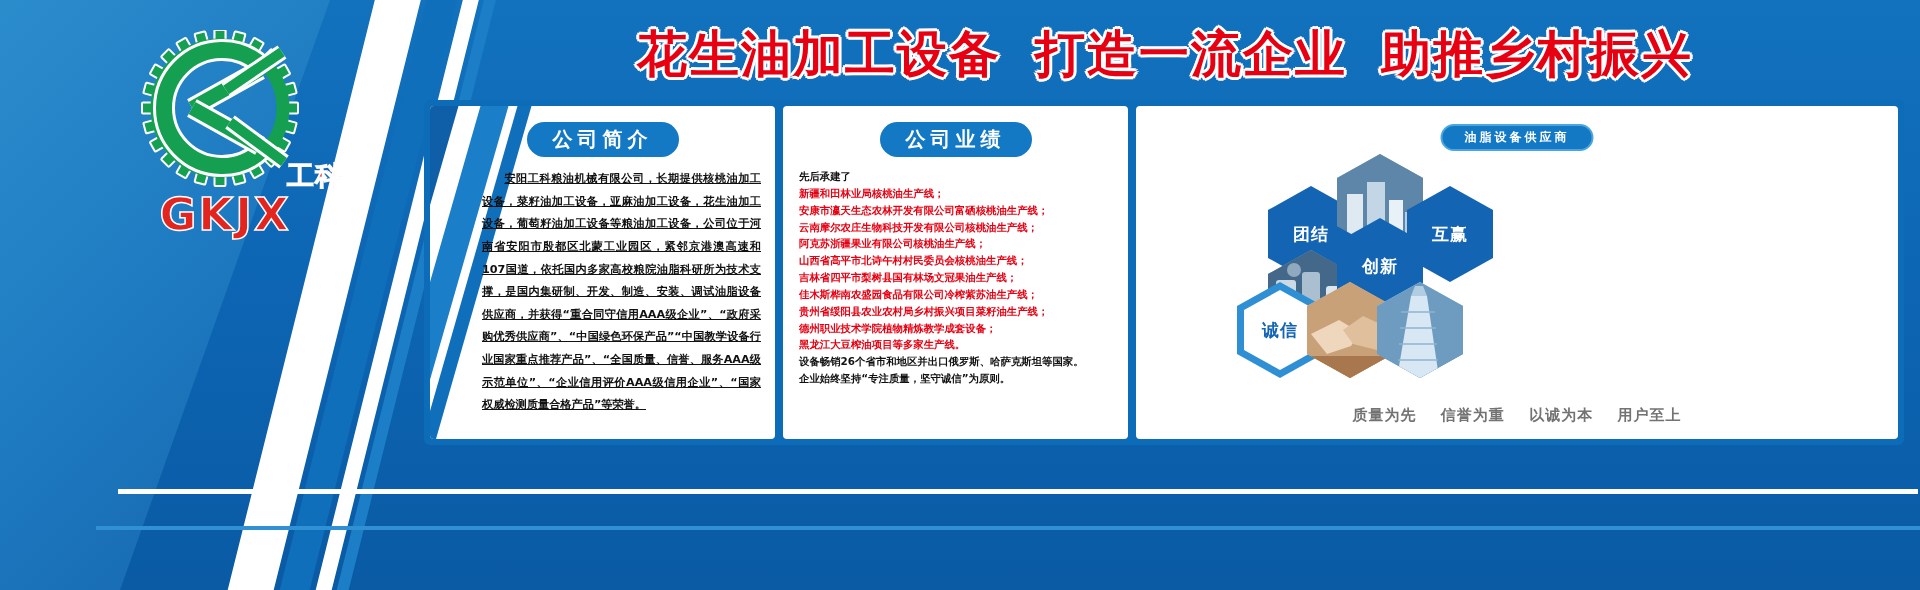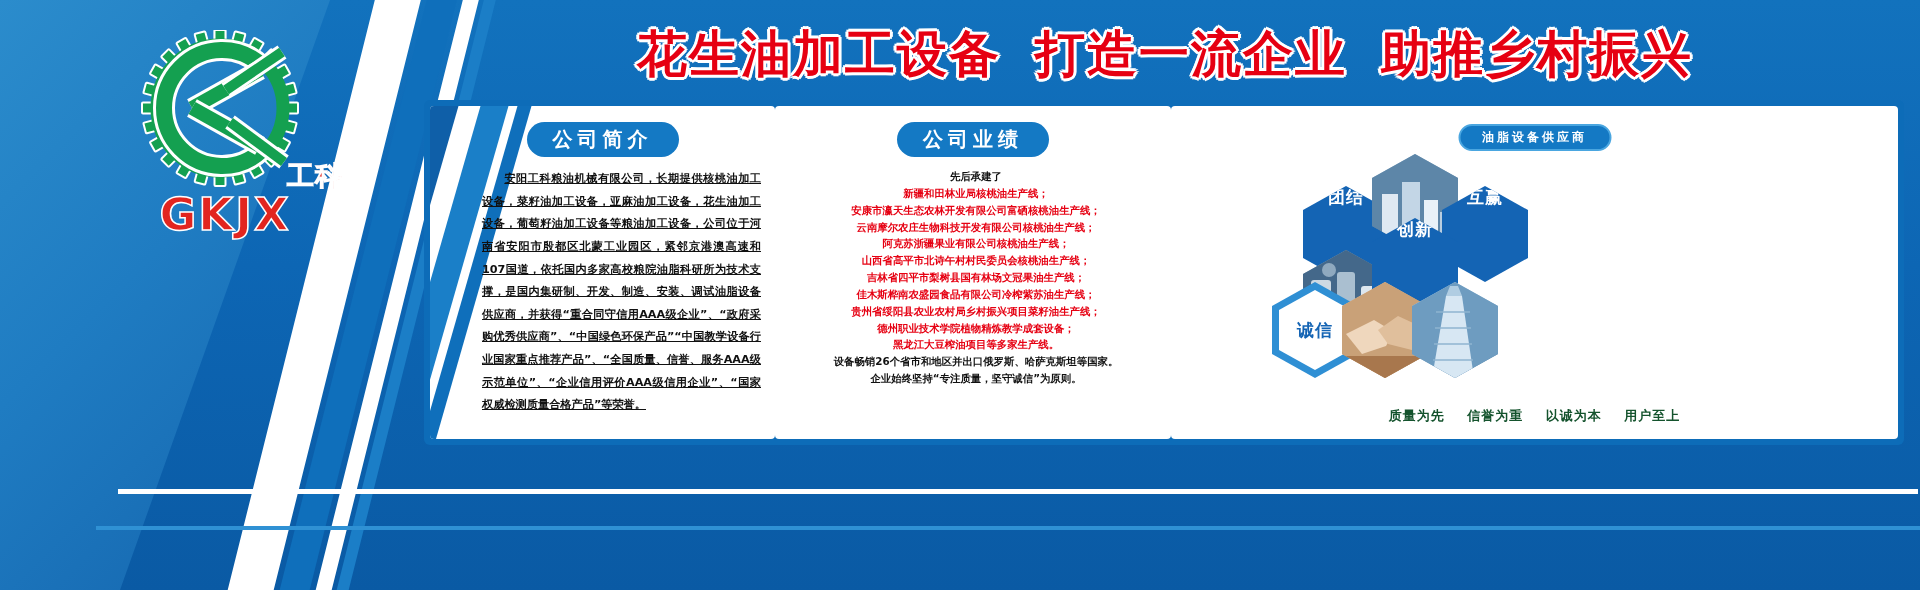--- a/index.html
+++ b/index.html
@@ -66,31 +66,31 @@
   }
   .header-title .gap { display:inline-block; width:34px; }
 
   
   .content-frame {
     position:absolute; left:424px; top:100px; width:1480px; height:345px;
     background:#0d6cb8;
     border-radius:6px;
     padding:6px;
     box-sizing:border-box;
-    display:flex; gap:0;
+    display:flex; gap:8px;
   }
   .panel {
     background:#ffffff;
     border-radius:4px;
     position:relative;
     box-sizing:border-box;
     overflow:hidden;
   }
   .panel-a { width:345px; }
-  .panel-b { width:396px;text-align:center; }
+  .panel-b { width:345px; }
   .panel-c { flex:1; }
 
   
   .ribbon {
     position:absolute; top:-40px; height:460px; transform:skewX(-16deg);
   }
   .rb1 { left:-60px; width:40px; background:#0f5fa8; }
   .rb2 { left:-26px; width:26px; background:#ffffff; }
   .rb3 { left:-4px;  width:28px; background:#1a7fc8; }
   .rb4 { left:26px;  width:10px; background:#ffffff; }
@@ -133,21 +133,21 @@
     padding:3px 22px;
     font-size:12px; font-weight:bold; letter-spacing:3px;
     font-family:"DejaVu Sans","Liberation Sans",sans-serif;
     white-space:nowrap;
   }
   .hexwrap { position:absolute; left:0; top:52px; width:100%; height:215px; }
   .hex {
     position:absolute;
     width:86px; height:96px;
     clip-path: polygon(50% 0%, 100% 25%, 100% 75%, 50% 100%, 0% 75%, 0% 25%);
-    display:flex; align-items:flex-start; justify-content:center;
+    display:flex; align-items:center; justify-content:center;
     font-size:17px; font-weight:bold; letter-spacing:1px;
     font-family:"DejaVu Sans","Liberation Sans",sans-serif;
   }
   .hex-blue { background:#1464b4; color:#ffffff; }
   .hex-ring {
     position:absolute; width:86px; height:96px;
     clip-path: polygon(50% 0%, 100% 25%, 100% 75%, 50% 100%, 0% 75%, 0% 25%);
     background:#2f8fd4;
     display:flex; align-items:center; justify-content:center;
   }
@@ -164,23 +164,23 @@
     clip-path: polygon(50% 0%, 100% 25%, 100% 75%, 50% 100%, 0% 75%, 0% 25%);
     overflow:hidden;
   }
   .ph-factory { background:linear-gradient(160deg,#b9cfe2 0%, #6e93b4 45%, #2f5f8c 100%); }
   .ph-m2 { background:linear-gradient(145deg,#a8bccb 0%, #4a7494 60%, #2e5274 100%); }
   .ph-hands { background:linear-gradient(150deg,#e8cdb4 0%, #c9996d 50%, #8d5f3a 100%); }
   .ph-tower { background:linear-gradient(150deg,#cfe2f0 0%, #7fa9c9 50%, #3d6e97 100%); }
 
   .slogan {
     position:absolute; bottom:14px; left:0; width:100%;
-    text-align:center; color:#14532d;
-    font-size:13px; font-weight:bold; letter-spacing:1px;
-    font-family:Liberation Serif, serif;
+    text-align:center; color:#737373;
+    font-size:15px; font-weight:bold; letter-spacing:1px;
+    font-family:Liberation Sans, sans-serif;
   }
   .slogan .sp { display:inline-block; width:14px; }
 
   
   .bot-line {
     position:absolute; left:120px; bottom:0; height:6px; background:#ffffff;
   }
   .bl1 { bottom:96px; left:118px; width:1800px; height:5px; background:#ffffff; transform:skewX(0deg); }
   .bl2 { bottom:60px; left:96px; width:1824px; height:4px; background:#2f91d4; }
 </style>

